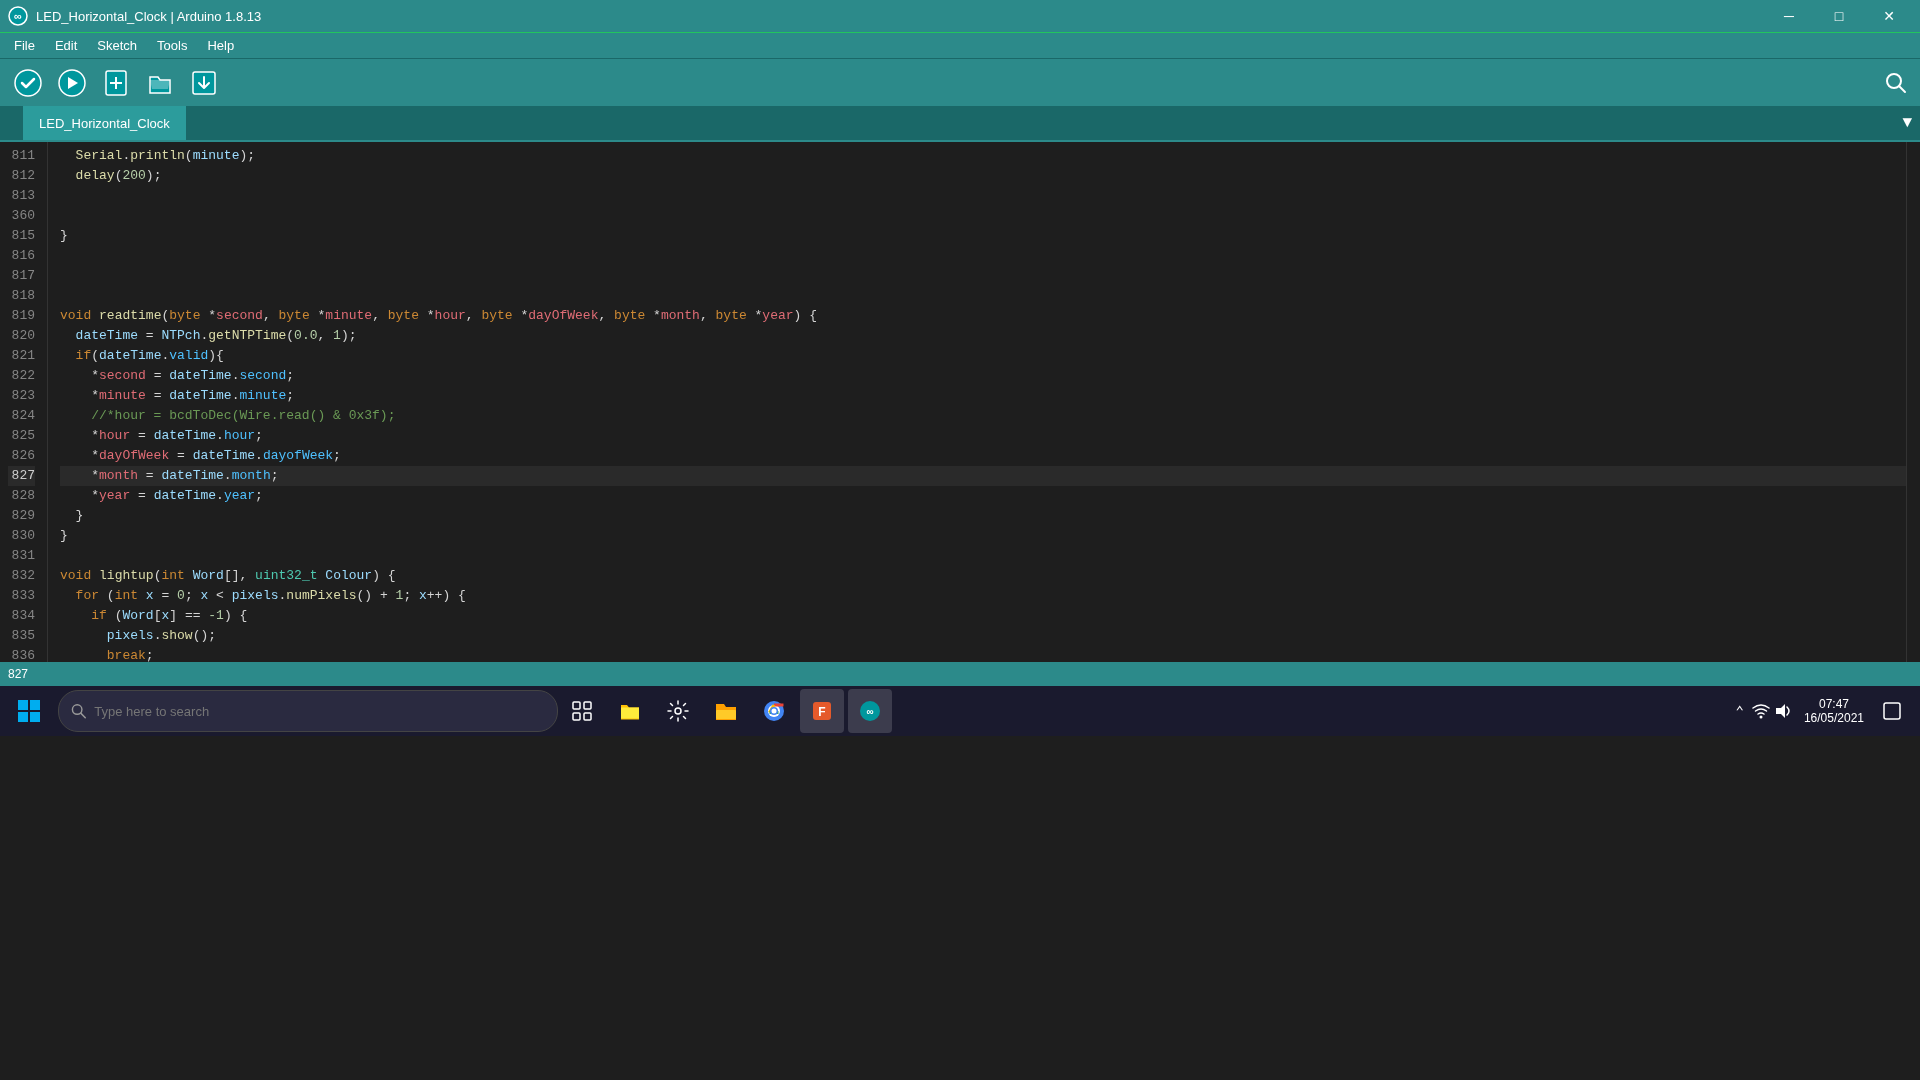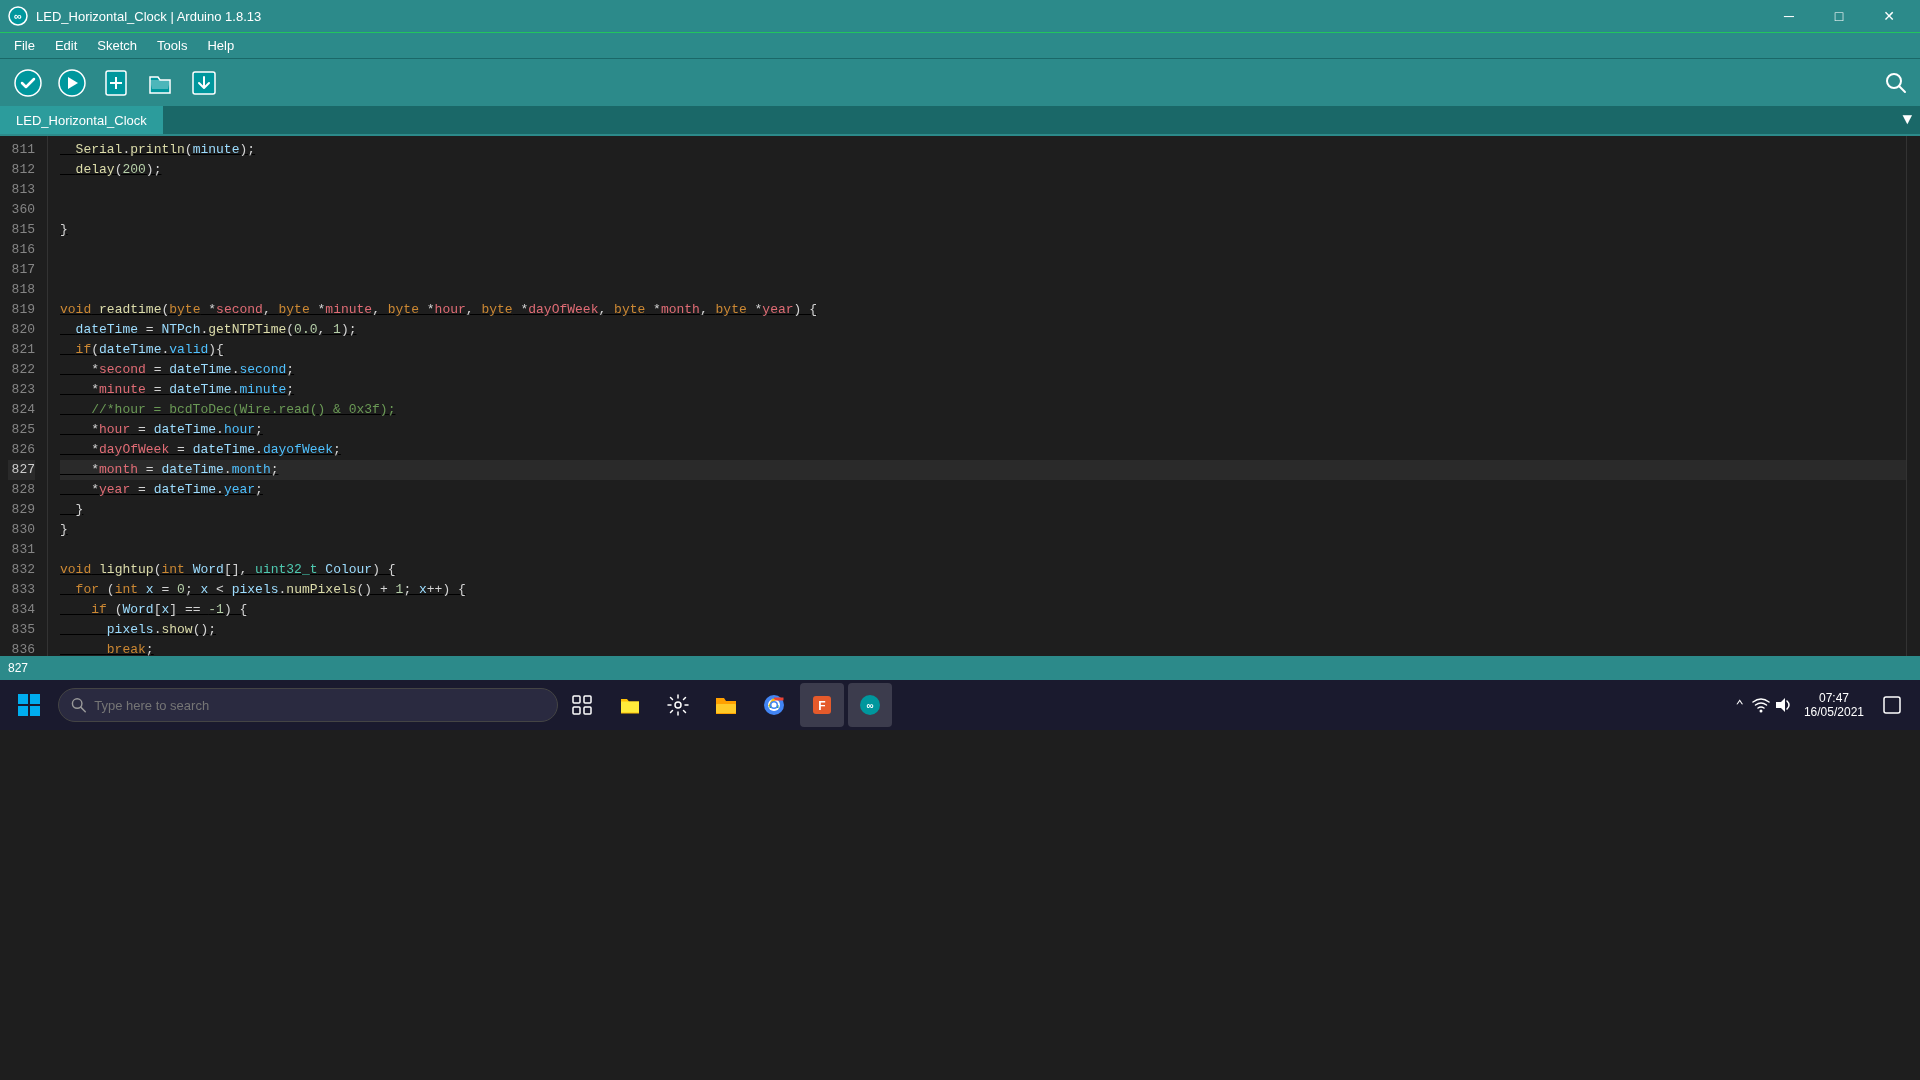--- a/index.html
+++ b/index.html
@@ -83,24 +83,25 @@
       height: 32px;
       display: flex;
       align-items: center;
       justify-content: center;
       cursor: pointer;
     }
 
     
     #tab-bar {
       background: #1a6868;
-      height: 30px;
+      height: 36px;
       display: flex;
       align-items: stretch;
       border-bottom: 2px solid #2c8a8a;
+      padding-left: 23px;
     }
     .tab {
       padding: 0 16px;
       display: flex;
       align-items: center;
       color: white;
       font-family: 'Segoe UI', sans-serif;
       font-size: 13px;
       cursor: pointer;
       background: #2c8a8a;
@@ -141,21 +142,20 @@
       min-width: 48px;
       border-right: 1px solid #333;
       padding-top: 4px;
     }
     #code-content {
       flex: 1;
       padding: 4px 0 0 12px;
       line-height: 20px;
       font-size: 13px;
       overflow: hidden;
-      text-decoration: underline;
     }
     .code-line {
       height: 20px;
       white-space: pre;
       display: flex;
       align-items: center;
     }
     .code-line.highlighted { background: #2a2a2a; }
 
     
@@ -223,21 +223,21 @@
       align-items: center;
       justify-content: center;
       cursor: pointer;
     }
     #search-bar {
       display: flex;
       align-items: center;
       background: #2a2a40;
       border: 1px solid #444;
       border-radius: 20px;
-      height: 34px;
+      height: 42px;
       width: 500px;
       padding: 0 12px;
       gap: 8px;
       margin-left: 4px;
     }
     #search-bar input {
       background: transparent;
       border: none;
       outline: none;
       color: #ccc;

